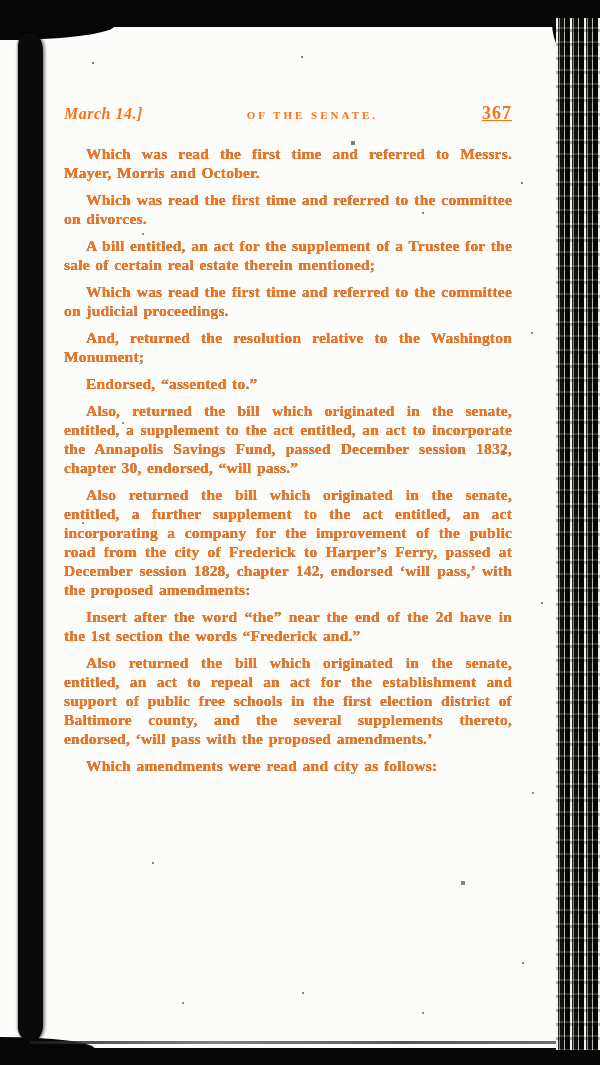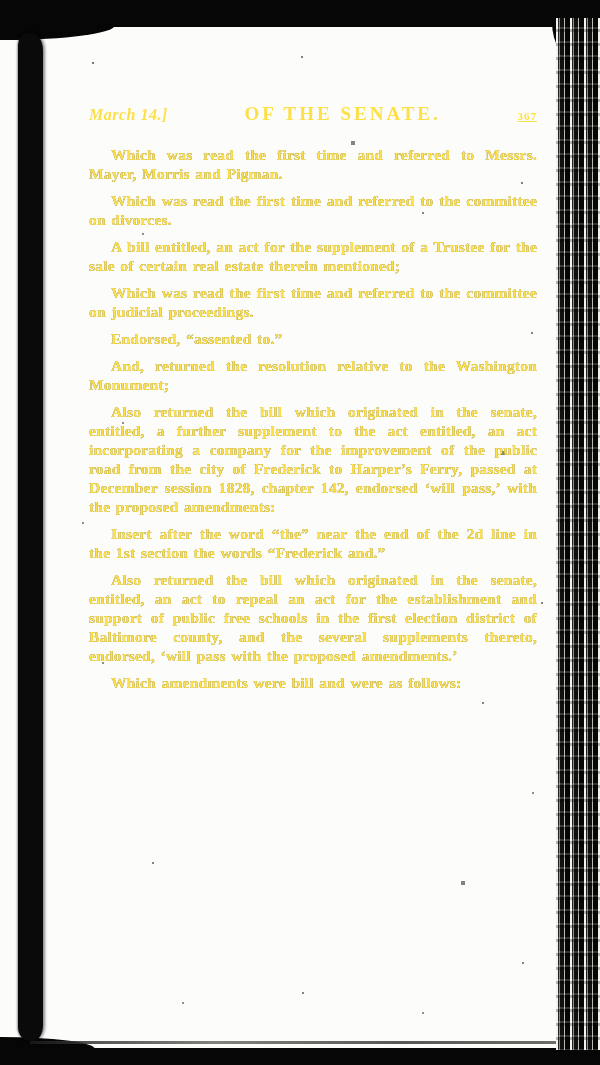--- a/index.html
+++ b/index.html
@@ -81,33 +81,32 @@
       152px 862px 0 0 rgba(10,10,10,.5), 462px 882px 0 1px rgba(10,10,10,.5),
       302px 992px 0 0 rgba(10,10,10,.5), 182px 1002px 0 0 rgba(10,10,10,.45),
       522px 962px 0 0 rgba(10,10,10,.5), 422px 1012px 0 0 rgba(10,10,10,.45),
       82px 522px 0 0 rgba(10,10,10,.45), 352px 142px 0 1px rgba(10,10,10,.5);
   }
   
   .content {
     position: absolute;
     left: 64px; top: 103px;
     width: 448px;
-    color: #fde047;
-    margin-left: 25px;
+    color: #f97316;
   }
   .hdr {
     display: flex;
     justify-content: space-between;
     align-items: baseline;
     margin-bottom: 20px;
     font-weight: 700;
   }
   .hdr-date  { font-style: italic; font-size: 16px; letter-spacing: 0.5px; }
-  .hdr-title { font-size: 19px; letter-spacing: 3px; }
-  .hdr-page  { font-size: 11px; letter-spacing: 1px; text-decoration: underline; }
+  .hdr-title { font-size: 11px; letter-spacing: 3px; }
+  .hdr-page  { font-size: 18px; letter-spacing: 1px; text-decoration: underline; }
   .content p {
     margin: 8px 0 0 0;
     font-size: 15.5px;
     line-height: 19px;
     font-weight: 700;
     text-align: justify;
     text-indent: 22px;
     letter-spacing: 0.2px;
     word-spacing: 1.5px;
     text-shadow: 0 0 0.5px rgba(24,22,20,0.75);
@@ -126,24 +125,25 @@
   <div class="corner-tr"></div>
   <div class="fore-edge"></div>
   <div class="specks"></div>
 
   <div class="content">
     <div class="hdr">
       <span class="hdr-date">March 14.]</span>
       <span class="hdr-title">OF THE SENATE.</span>
       <span class="hdr-page">367</span>
     </div>
-    <p>Which was read the first time and referred to Messrs. Mayer, Morris and Pigman.</p>
+    <p>Which was read the first time and referred to Messrs. Mayer, Morris and October.</p>
     <p>Which was read the first time and referred to the committee on divorces.</p>
     <p>A bill entitled, an act for the supplement of a Trustee for the sale of certain real estate therein mentioned;</p>
     <p>Which was read the first time and referred to the committee on judicial proceedings.</p>
+    <p>And, returned the resolution relative to the Washington Monument;</p>
     <p>Endorsed, “assented to.”</p>
-    <p>And, returned the resolution relative to the Washington Monument;</p>
+    <p>Also, returned the bill which originated in the senate, entitled, a supplement to the act entitled, an act to incorporate the Annapolis Savings Fund, passed December session 1832, chapter 30, endorsed, “will pass.”</p>
     <p>Also returned the bill which originated in the senate, entitled, a further supplement to the act entitled, an act incorporating a company for the improvement of the public road from the city of Frederick to Harper’s Ferry, passed at December session 1828, chapter 142, endorsed ‘will pass,’ with the proposed amendments:</p>
-    <p>Insert after the word “the” near the end of the 2d line in the 1st section the words “Frederick and.”</p>
+    <p>Insert after the word “the” near the end of the 2d have in the 1st section the words “Frederick and.”</p>
     <p>Also returned the bill which originated in the senate, entitled, an act to repeal an act for the establishment and support of public free schools in the first election district of Baltimore county, and the several supplements thereto, endorsed, ‘will pass with the proposed amendments.’</p>
-    <p>Which amendments were bill and were as follows:</p>
+    <p>Which amendments were read and city as follows:</p>
   </div>
 </div>
 
 </body></html>

